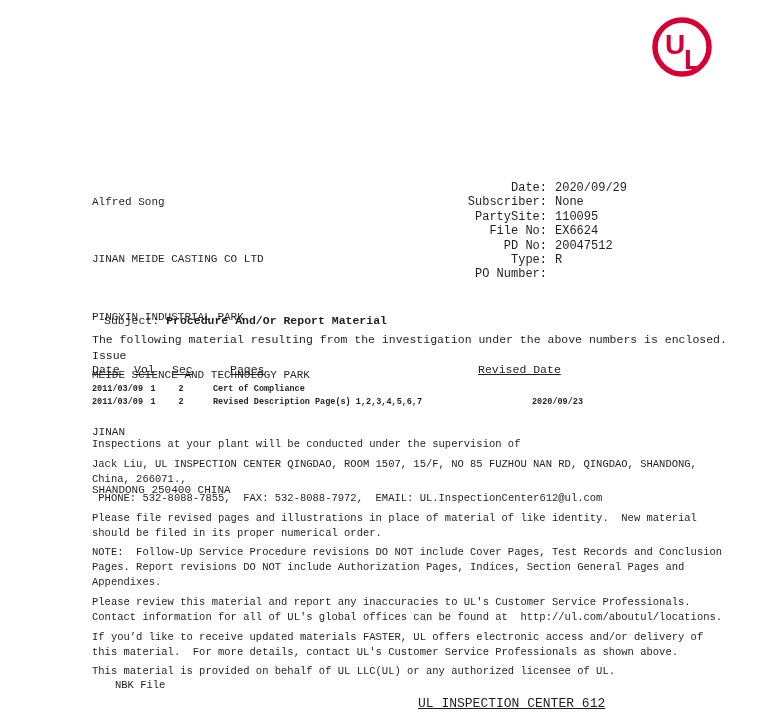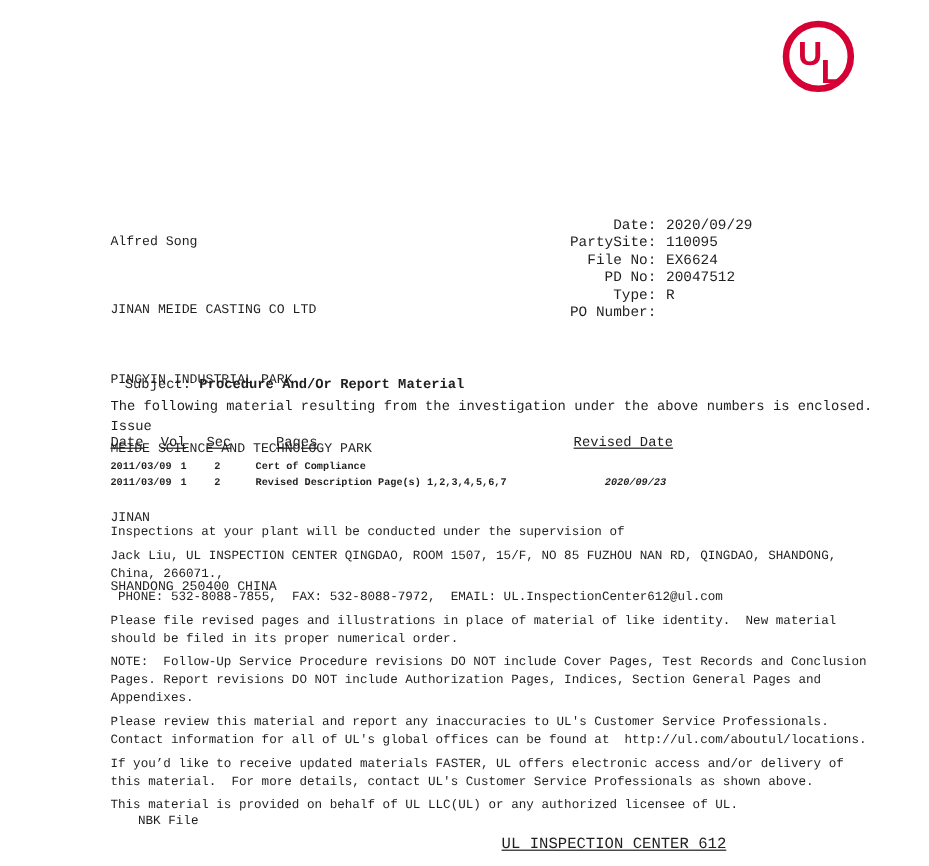--- a/index.html
+++ b/index.html
@@ -97,21 +97,21 @@
     height: 12.5px;
     font-size: 8.5px;
     font-weight: 600;
     line-height: 12.5px;
   }
   .trow span { position: absolute; white-space: pre; }
   .td-date    { left: 0; }
   .td-vol     { left: 52px; width: 18px; text-align: center; }
   .td-sec     { left: 82px; width: 14px; text-align: center; }
   .td-pages   { left: 121px; }
-  .td-revised { left: 412px; font-style: italic; }
+  .td-revised { left: 440px; }
   .body-text {
     position: absolute;
     left: 92px;
     top: 437px;
     width: 676px;
     font-size: 10.5px;
     line-height: 15px;
   }
   .body-text .para {
     margin: 0 0 4.6px 0;
@@ -162,20 +162,24 @@
       <div class="address-line">SHANDONG 250400 CHINA</div>
     </div>
 
   <div class="fields">
 
       <div class="field-row">
         <span class="flabel">Date:</span>
         <span class="fvalue">2020/09/29</span>
       </div>
 
+      <div class="field-row">
+        <span class="flabel">Subscriber:</span>
+        <span class="fvalue">None</span>
+      </div>
 
       <div class="field-row">
         <span class="flabel">PartySite:</span>
         <span class="fvalue">110095</span>
       </div>
 
       <div class="field-row">
         <span class="flabel">File No:</span>
         <span class="fvalue">EX6624</span>
       </div>

